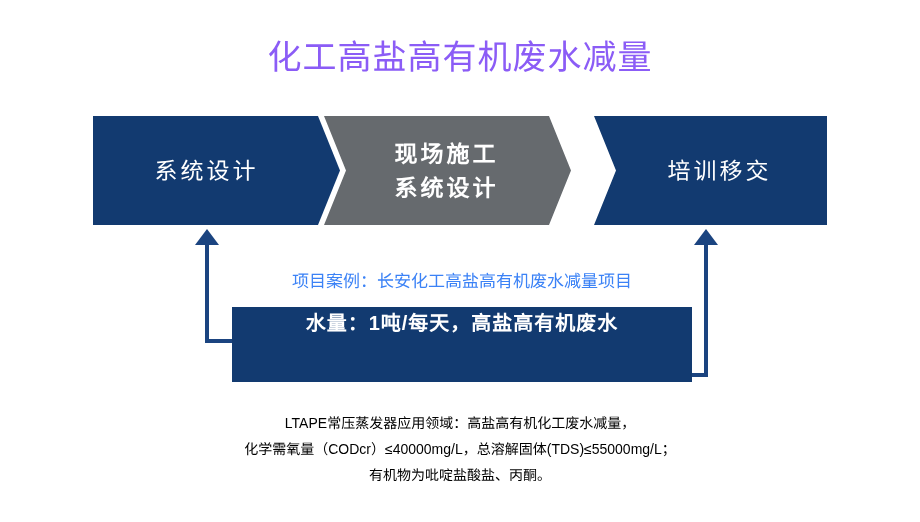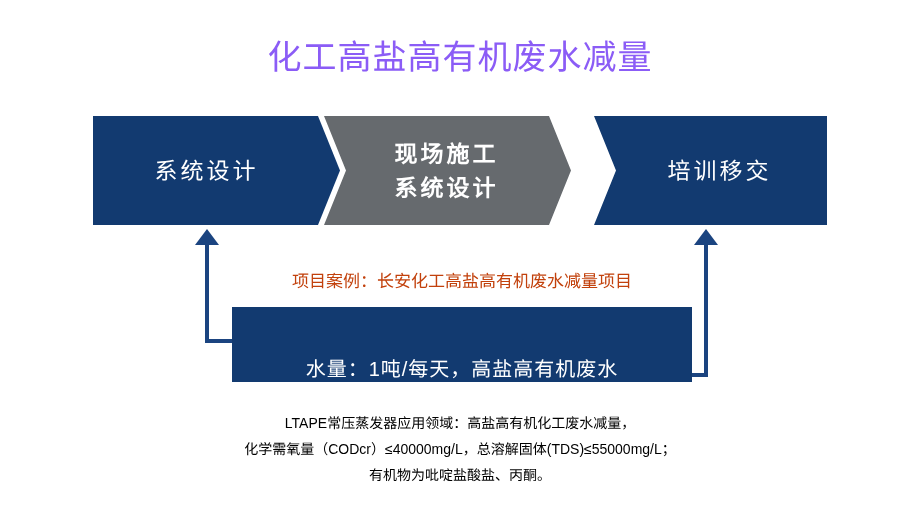--- a/index.html
+++ b/index.html
@@ -120,40 +120,41 @@
 
   
   .case-caption {
     position: absolute;
     left: 232px;
     top: 270px;
     width: 460px;
     text-align: center;
     font-size: 17px;
     line-height: 24px;
-    color: #c2410c;
+    color: #3b82f6;
     white-space: nowrap;
   }
 
   
   #water-box {
     position: absolute;
     left: 232px;
     top: 307px;
     width: 460px;
     height: 75px;
     background: #123a70;
     display: flex;
-    align-items: flex-end;
+    align-items: flex-start;
     justify-content: center;
     color: #ffffff;
     font-size: 20px;
     letter-spacing: 1px;
     white-space: nowrap;
     box-sizing: border-box;
+    font-weight: bold;
   }
 
   
   .footnote {
     position: absolute;
     left: 60px;
     top: 410px;
     width: 800px;
     text-align: center;
     font-size: 14px;

